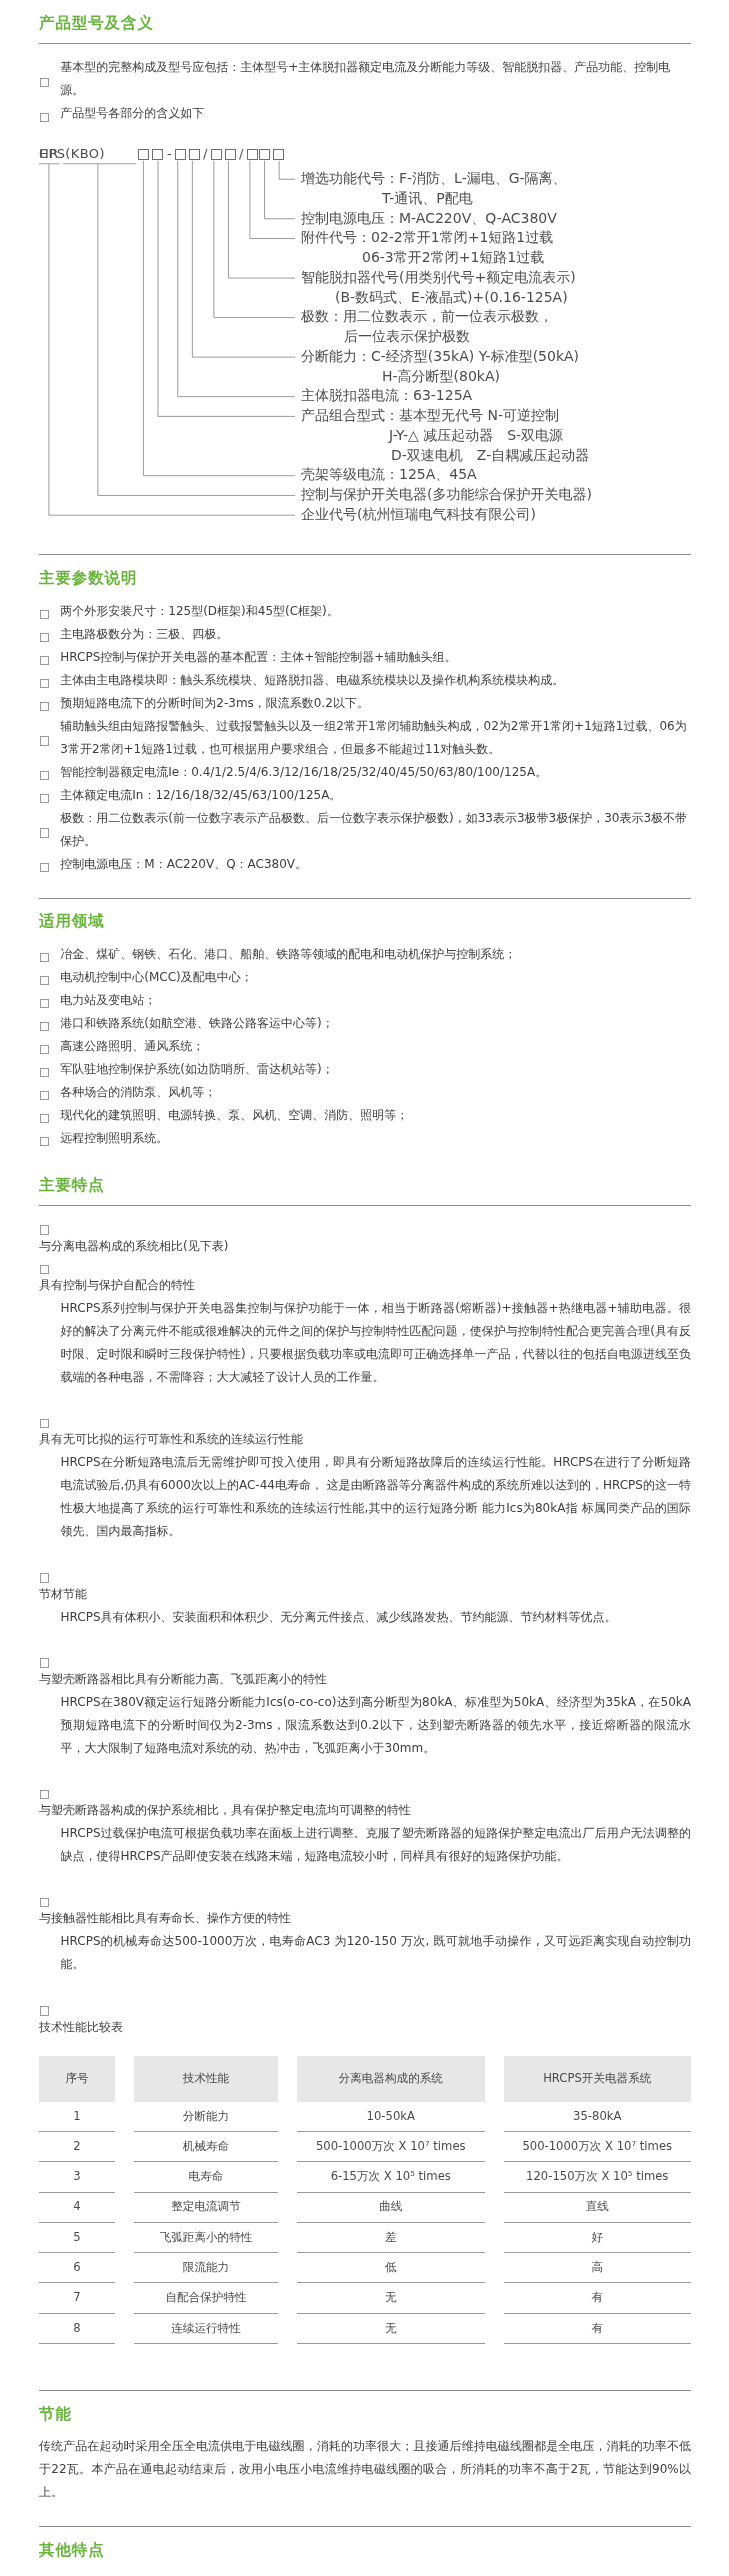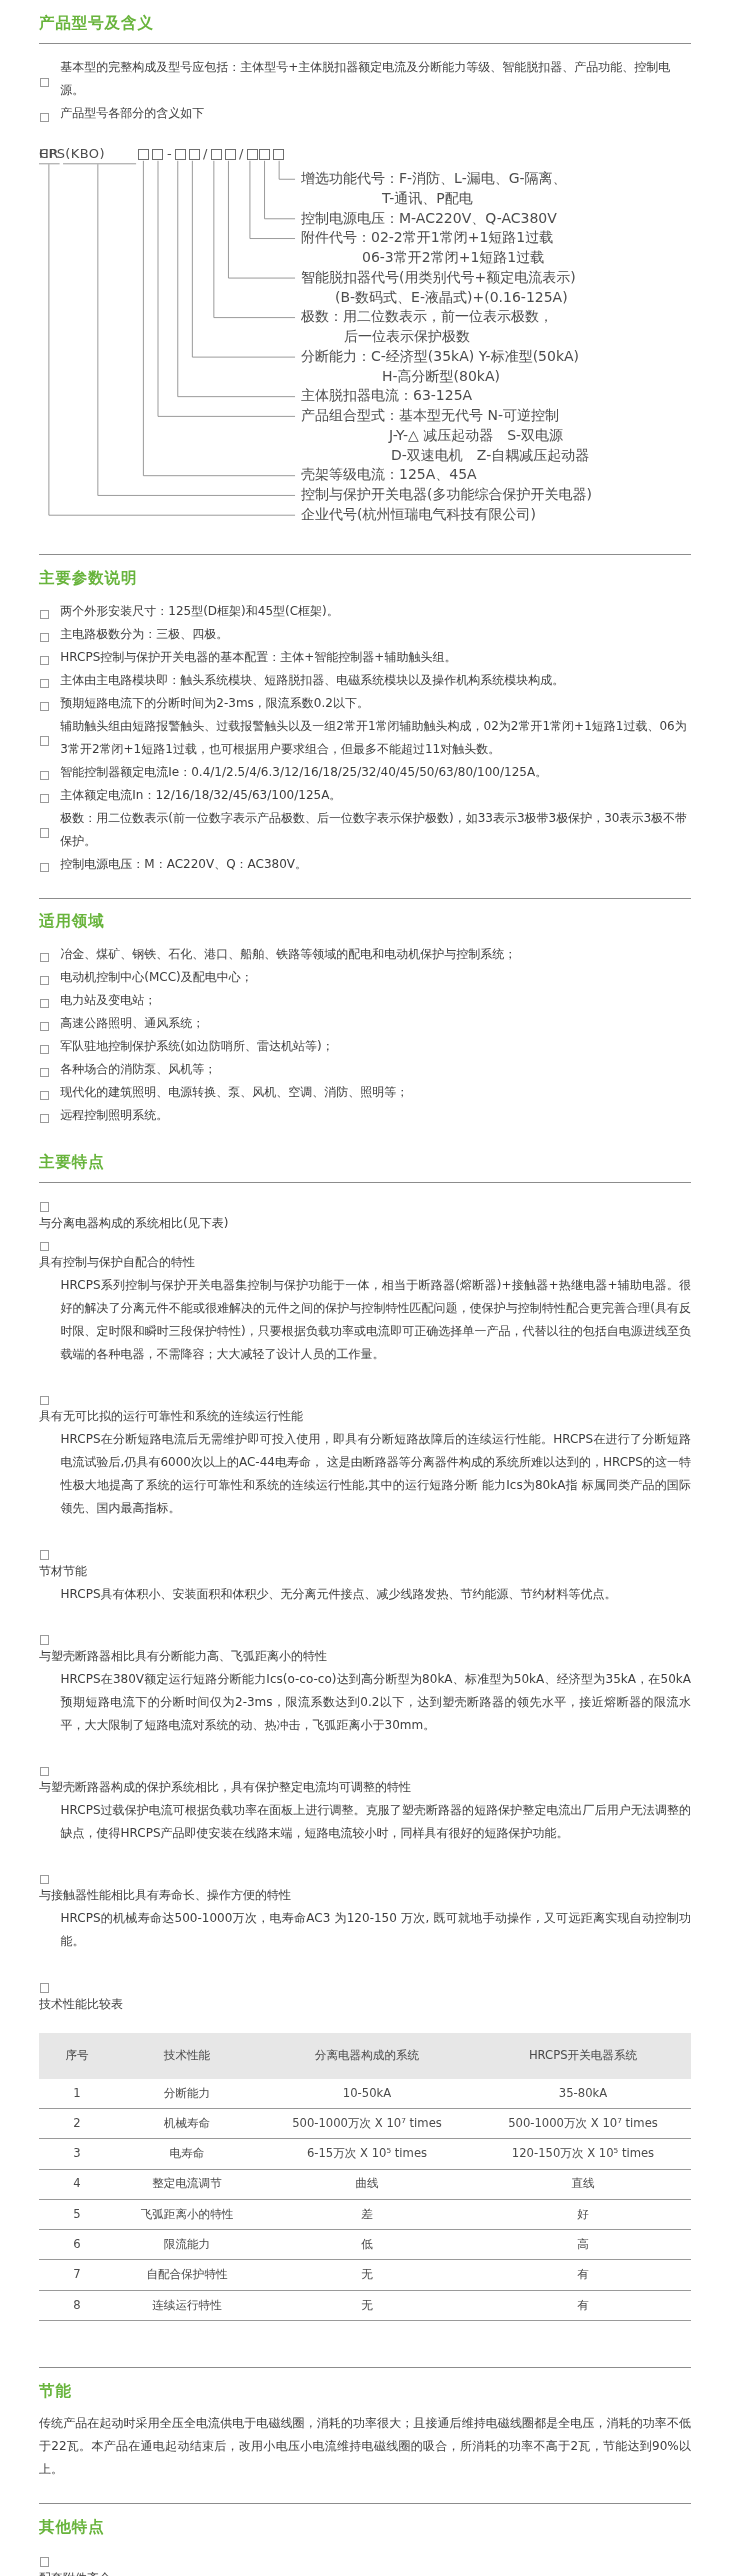--- a/index.html
+++ b/index.html
@@ -75,21 +75,21 @@
     margin: 0 0 23px 21.5px;
     text-align: justify;
   }
   .feat p:empty { display: none; margin: 0; }
 
   
   .tbl { margin: 17px 0 8.6px 0; }
   .tbl .tr {
     display: grid;
     grid-template-columns: 76px 144px 1fr 1fr;
-    column-gap: 0;
+    column-gap: 19px;
   }
   .tbl .th {
     background: #e7e7e7;
     text-align: center;
     font-size: 11.6px;
     color: #4a4a4a;
     padding: 15.5px 0;
   }
   .tbl .td {
     text-align: center;
@@ -252,20 +252,24 @@
       <div class="b-row">
         <span class="b-sq"></span>
         <span class="b-txt">电动机控制中心(MCC)及配电中心；</span>
       </div>
 
       <div class="b-row">
         <span class="b-sq"></span>
         <span class="b-txt">电力站及变电站；</span>
       </div>
 
+      <div class="b-row">
+        <span class="b-sq"></span>
+        <span class="b-txt">港口和铁路系统(如航空港、铁路公路客运中心等)；</span>
+      </div>
 
       <div class="b-row">
         <span class="b-sq"></span>
         <span class="b-txt">高速公路照明、通风系统；</span>
       </div>
 
       <div class="b-row">
         <span class="b-sq"></span>
         <span class="b-txt">军队驻地控制保护系统(如边防哨所、雷达机站等)；</span>
       </div>

